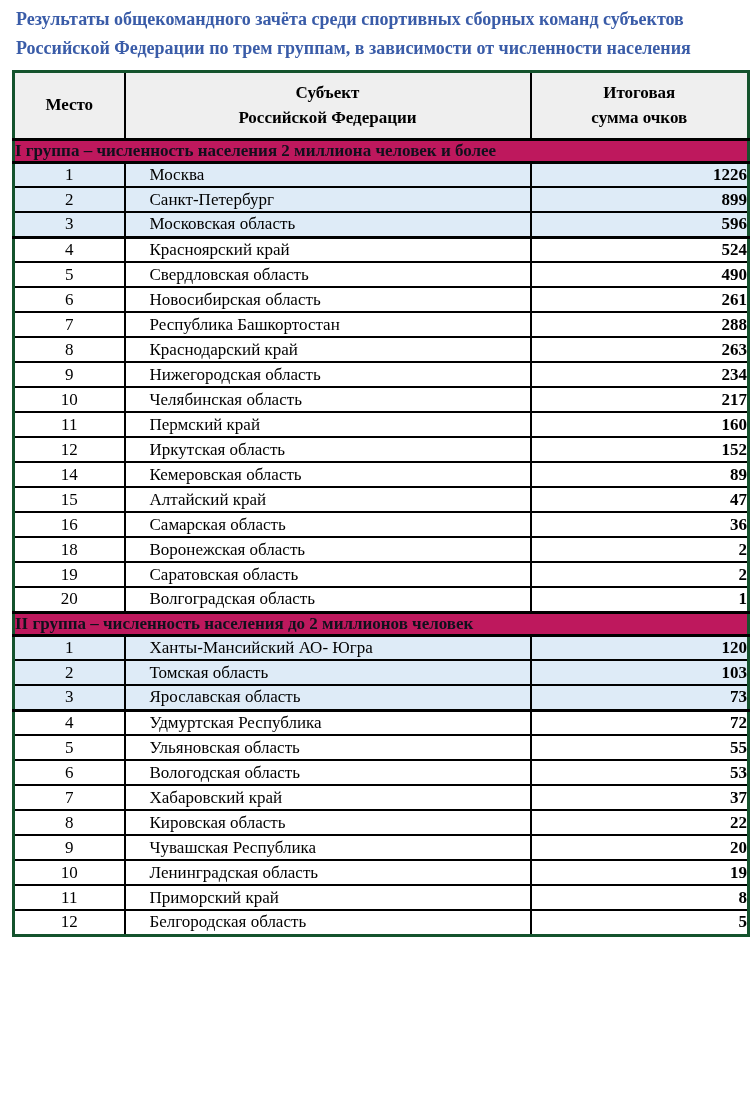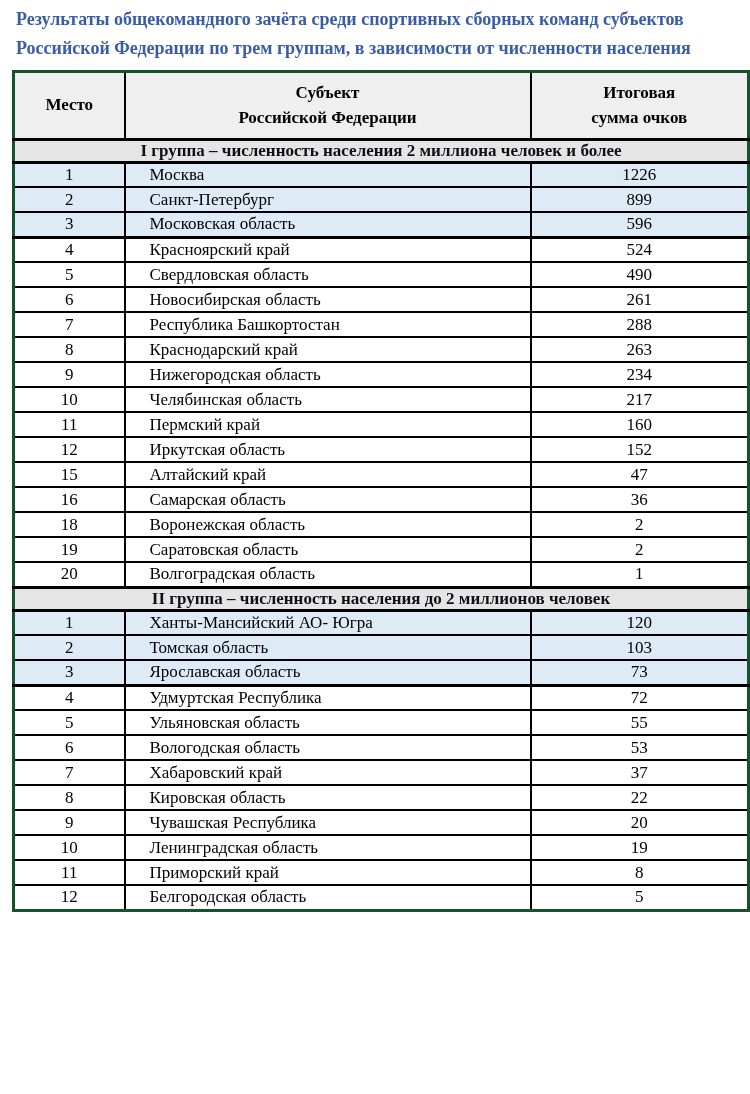--- a/index.html
+++ b/index.html
@@ -54,29 +54,28 @@
   thead th .line { display: block; }
   tbody td {
     height: 25px;
     font-size: 17px;
     padding: 0;
     vertical-align: middle;
     background: #ffffff;
   }
   td.place   { text-align: center; }
   td.subject { text-align: left; padding-left: 24px; }
-  td.score   { text-align: center; font-weight: normal; }
+  td.score   { text-align: right; font-weight: bold; }
   tr.top3 td { background: #DEEBF7; }
   tr.top3-last td { border-bottom: 3px solid #000000; }
   tr.group-row td {
-    background: #e5e5e5;
+    background: #be185d;
     color: #10101c;
     font-weight: bold;
     font-size: 17px;
-    text-align: center;
     height: 22px;
     border-top: 3px solid #000000;
     border-bottom: 3px solid #000000;
   }
 </style>
 </head>
 <body>
 
 <div class="page">
   <h1 class="title">Результаты общекомандного зачёта среди спортивных сборных команд субъектов Российской Федерации по трем группам, в зависимости от численности населения</h1>
@@ -160,20 +159,25 @@
           <td class="place">11</td>
           <td class="subject">Пермский край</td>
           <td class="score">160</td>
         </tr>
         <tr class="">
           <td class="place">12</td>
           <td class="subject">Иркутская область</td>
           <td class="score">152</td>
         </tr>
         <tr class="">
+          <td class="place">14</td>
+          <td class="subject">Кемеровская область</td>
+          <td class="score">89</td>
+        </tr>
+        <tr class="">
           <td class="place">15</td>
           <td class="subject">Алтайский край</td>
           <td class="score">47</td>
         </tr>
         <tr class="">
           <td class="place">16</td>
           <td class="subject">Самарская область</td>
           <td class="score">36</td>
         </tr>
         <tr class="">

